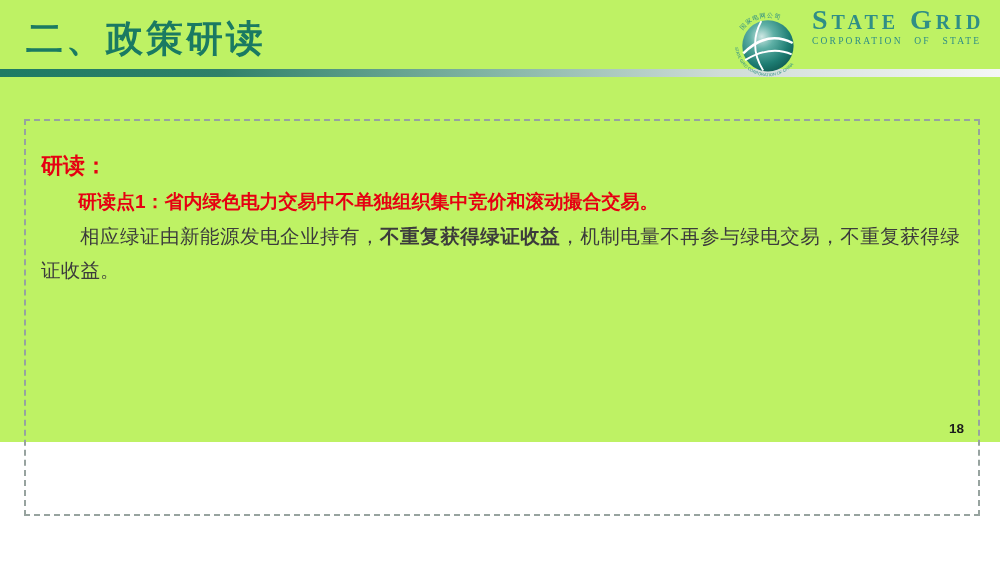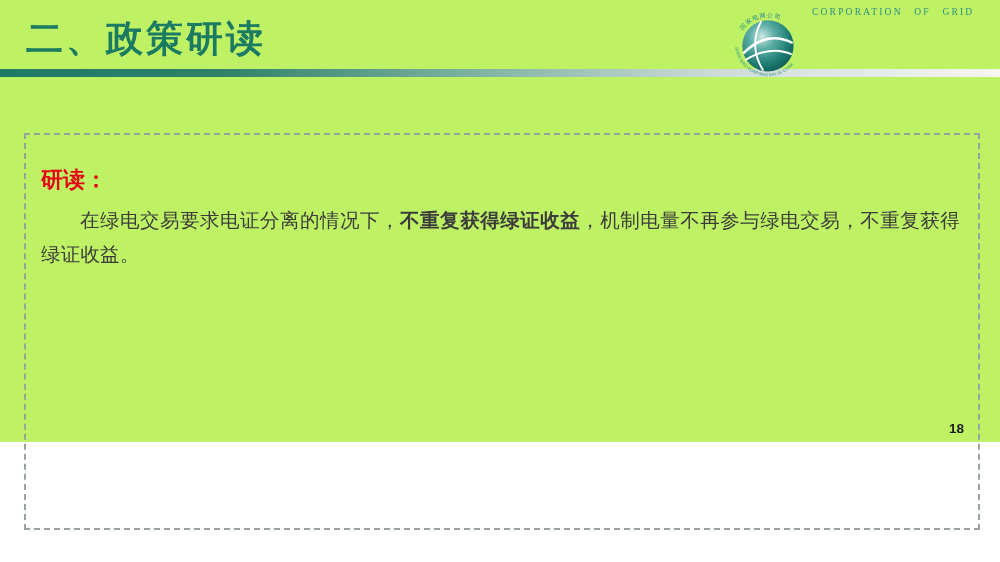--- a/index.html
+++ b/index.html
@@ -44,21 +44,21 @@
     color:var(--logo-teal);white-space:nowrap;margin-top:1px;
   }
   .logo-sub{
     font-family:"Liberation Serif","DejaVu Serif",serif;
     font-size:9.5px;letter-spacing:2.2px;word-spacing:7px;
     color:var(--logo-teal);white-space:nowrap;margin-top:2px;
   }
 
   
   .content-box{
-    position:absolute;left:24px;top:133px;width:956px;height:397px;
+    position:absolute;left:24px;top:119px;width:956px;height:397px;
     border:2px dashed var(--border-dash);
     padding:30px 18px 0 15px;
   }
   .box-heading{
     font-size:22px;font-weight:700;color:var(--accent-red);
     margin-bottom:8px;
   }
   .box-point{
     font-size:19px;font-weight:700;color:var(--accent-red);
     padding-left:37px;margin-bottom:4px;
@@ -100,27 +100,29 @@
       <path d="M 17,58 Q 44,42 66,52" stroke="#ffffff" stroke-width="2" fill="none"></path>
       <path d="M 34,17 Q 20,43 36,69" stroke="#ffffff" stroke-width="2" fill="none"></path>
       <text font-size="6.5" fill="#2f8e86" letter-spacing="1">
         <textPath href="#topArc" startOffset="20%">国家电网公司</textPath>
       </text>
       <text font-size="4.4" fill="#2f8e86">
         <textPath href="#botArc" startOffset="4%">STATE GRID CORPORATION OF CHINA</textPath>
       </text>
     </svg>
     <div class="logo-text">
-      <div class="logo-sub">CORPORATION OF GRID</div>
+      <div class="logo-en">State Grid</div>
+      <div class="logo-sub">CORPORATION OF STATE</div>
     </div>
   </div>
 
   <div class="content-box">
     <div class="box-heading">研读：</div>
+    <div class="box-point">研读点1：省内绿色电力交易中不单独组织集中竞价和滚动撮合交易。</div>
 
 
 
-    <p class="para"><span>在绿电交易要求电证分离的情况下，</span><span class="b">不重复获得绿证收益</span><span>，机制电量不再参与绿电交易，不重复获得绿证收益。</span></p>
+    <p class="para"><span>相应绿证由新能源发电企业持有，</span><span class="b">不重复获得绿证收益</span><span>，机制电量不再参与绿电交易，不重复获得绿证收益。</span></p>
   </div>
 
   <div class="page-number">18</div>
 
 </div>
 
 </body></html>

